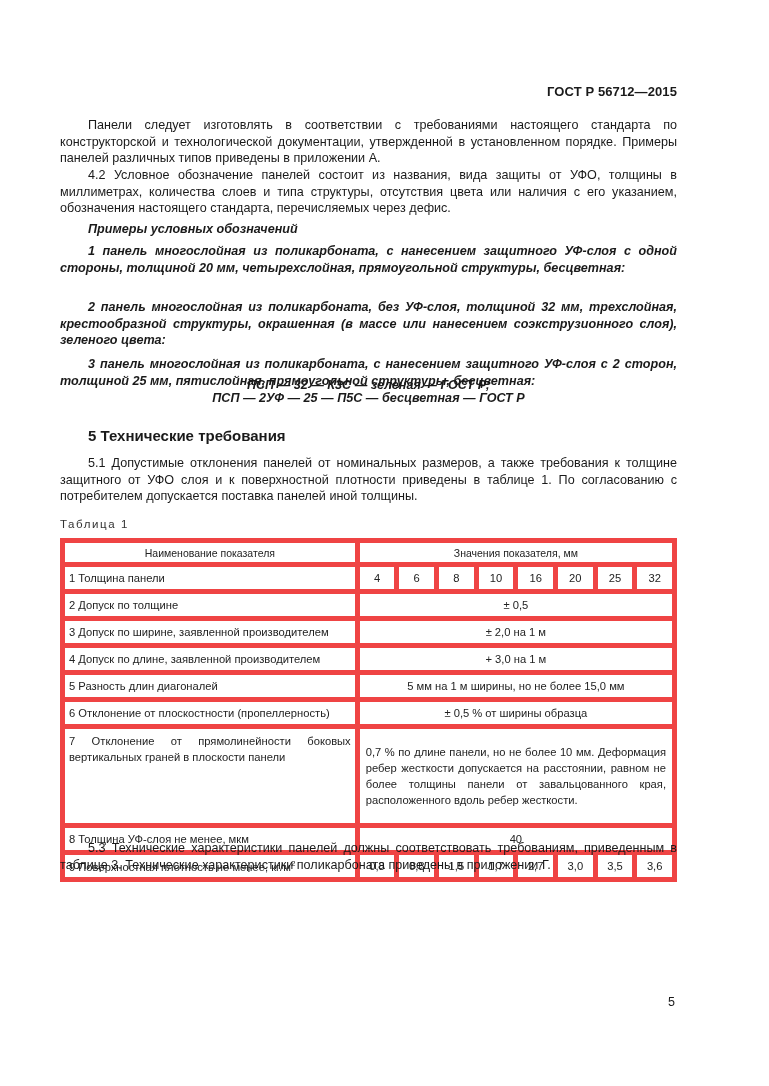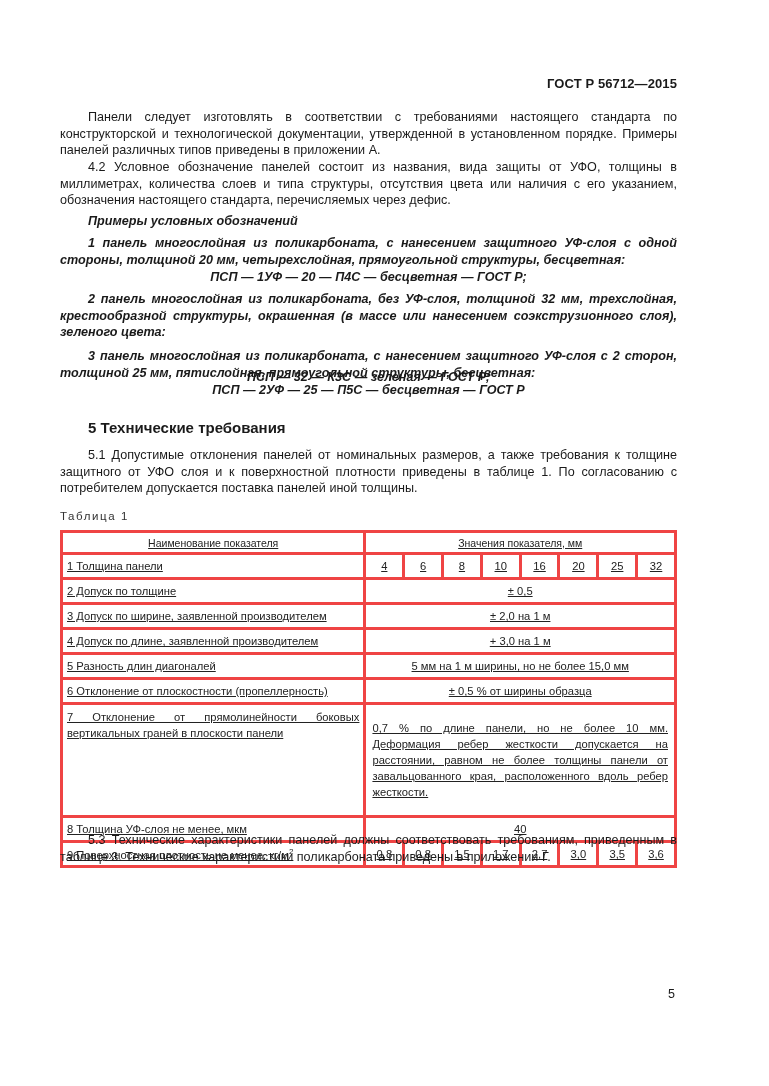--- a/index.html
+++ b/index.html
@@ -1,27 +1,27 @@
 <!DOCTYPE html>
 <html><head>
 <meta charset="utf-8">
 <style>
   html, body { margin: 0; padding: 0; background: #ffffff; }
   body { width: 769px; height: 1086px; position: relative; overflow: hidden;
          font-family: "Liberation Sans", sans-serif; color: #1a1a1a; }
-  .page { position: absolute; left: 0; top: 8px; width: 769px; height: 780px; }
+  .page { position: absolute; left: 0; top: 16px; width: 769px; height: 780px; }
   .header-code { position: absolute; top: 68px; right: 92px; font-weight: bold; font-size: 13px; letter-spacing: 0.1px; }
   .txt { position: absolute; left: 60px; width: 617px; font-size: 12.6px; line-height: 16.6px; text-align: justify; }
   .indent { text-indent: 28px; }
   .italic-b { font-style: italic; font-weight: bold; }
   .center { text-align: center; text-indent: 0; }
   .h2 { position: absolute; left: 88px; top: 411px; font-size: 15px; font-weight: bold; }
   .caption { position: absolute; left: 60px; top: 502px; font-size: 11.5px; letter-spacing: 1.6px; color: #333; }
   table.t1 { position: absolute; left: 60px; top: 522px; width: 617px; border-collapse: collapse; font-size: 11.2px; color: #222; }
-  table.t1 td { border: 3px solid #ef4444; padding: 0 4px; height: 22px; vertical-align: middle; text-decoration: underline; }
+  table.t1 td { border: 5px solid #ef4444; padding: 0 4px; height: 22px; vertical-align: middle; }
   table.t1 td.name { width: 286px; }
   table.t1 td.hdr { text-align: center; height: 19px; font-size: 10.5px; }
   table.t1 td.c { text-align: center; }
   table.t1 td.num { text-align: center; width: 31px; padding: 0 2px; }
   table.t1 td.tall { vertical-align: top; padding-top: 4px; line-height: 16px; height: 64px; }
   table.t1 td.just { text-align: justify; line-height: 16px; padding: 15px 6px; }
   .pagenum { position: absolute; left: 668px; top: 979px; font-size: 12.5px; }
   sup { font-size: 8px; }
 </style>
 </head>
@@ -30,21 +30,20 @@
 <div class="page">
 
   <div class="header-code">ГОСТ Р 56712—2015</div>
 
   <div class="txt indent" style="top:101px;">Панели следует изготовлять в соответствии с требованиями настоящего стандарта по конструкторской и технологической документации, утвержденной в установленном порядке. Примеры панелей различных типов приведены в приложении А.</div>
   <div class="txt indent" style="top:151px;">4.2 Условное обозначение панелей состоит из названия, вида защиты от УФО, толщины в миллиметрах, количества слоев и типа структуры, отсутствия цвета или наличия с его указанием, обозначения настоящего стандарта, перечисляемых через дефис.</div>
 
   <div class="txt indent italic-b" style="top:205px;">Примеры условных обозначений</div>
 
   <div class="txt indent italic-b" style="top:227px;">1 панель многослойная из поликарбоната, с нанесением защитного УФ-слоя с одной стороны, толщиной 20 мм, четырехслойная, прямоугольной структуры, бесцветная:</div>
-  <div class="txt italic-b center" style="top:261px;">ПСП — 1УФ — 20 — П4С — бесцветная — ГОСТ Р;</div>
 
   <div class="txt indent italic-b" style="top:283px;">2 панель многослойная из поликарбоната, без УФ-слоя, толщиной 32 мм, трехслойная, крестообразной структуры, окрашенная (в массе или нанесением соэкструзионного слоя), зеленого цвета:</div>
   <div class="txt italic-b center" style="top:317px;margin-top:44px;">ПСП — 32 — К3С — зеленая — ГОСТ Р;</div>
 
   <div class="txt indent italic-b" style="top:340px;">3 панель многослойная из поликарбоната, с нанесением защитного УФ-слоя с 2 сторон, толщиной 25 мм, пятислойная, прямоугольной структуры, бесцветная:</div>
   <div class="txt italic-b center" style="top:374px;">ПСП — 2УФ — 25 — П5С — бесцветная — ГОСТ Р</div>
 
   <div class="h2">5 Технические требования</div>
 
   <div class="txt indent" style="top:439px;">5.1 Допустимые отклонения панелей от номинальных размеров, а также требования к толщине защитного от УФО слоя и к поверхностной плотности приведены в таблице 1. По согласованию с потребителем допускается поставка панелей иной толщины.</div>

